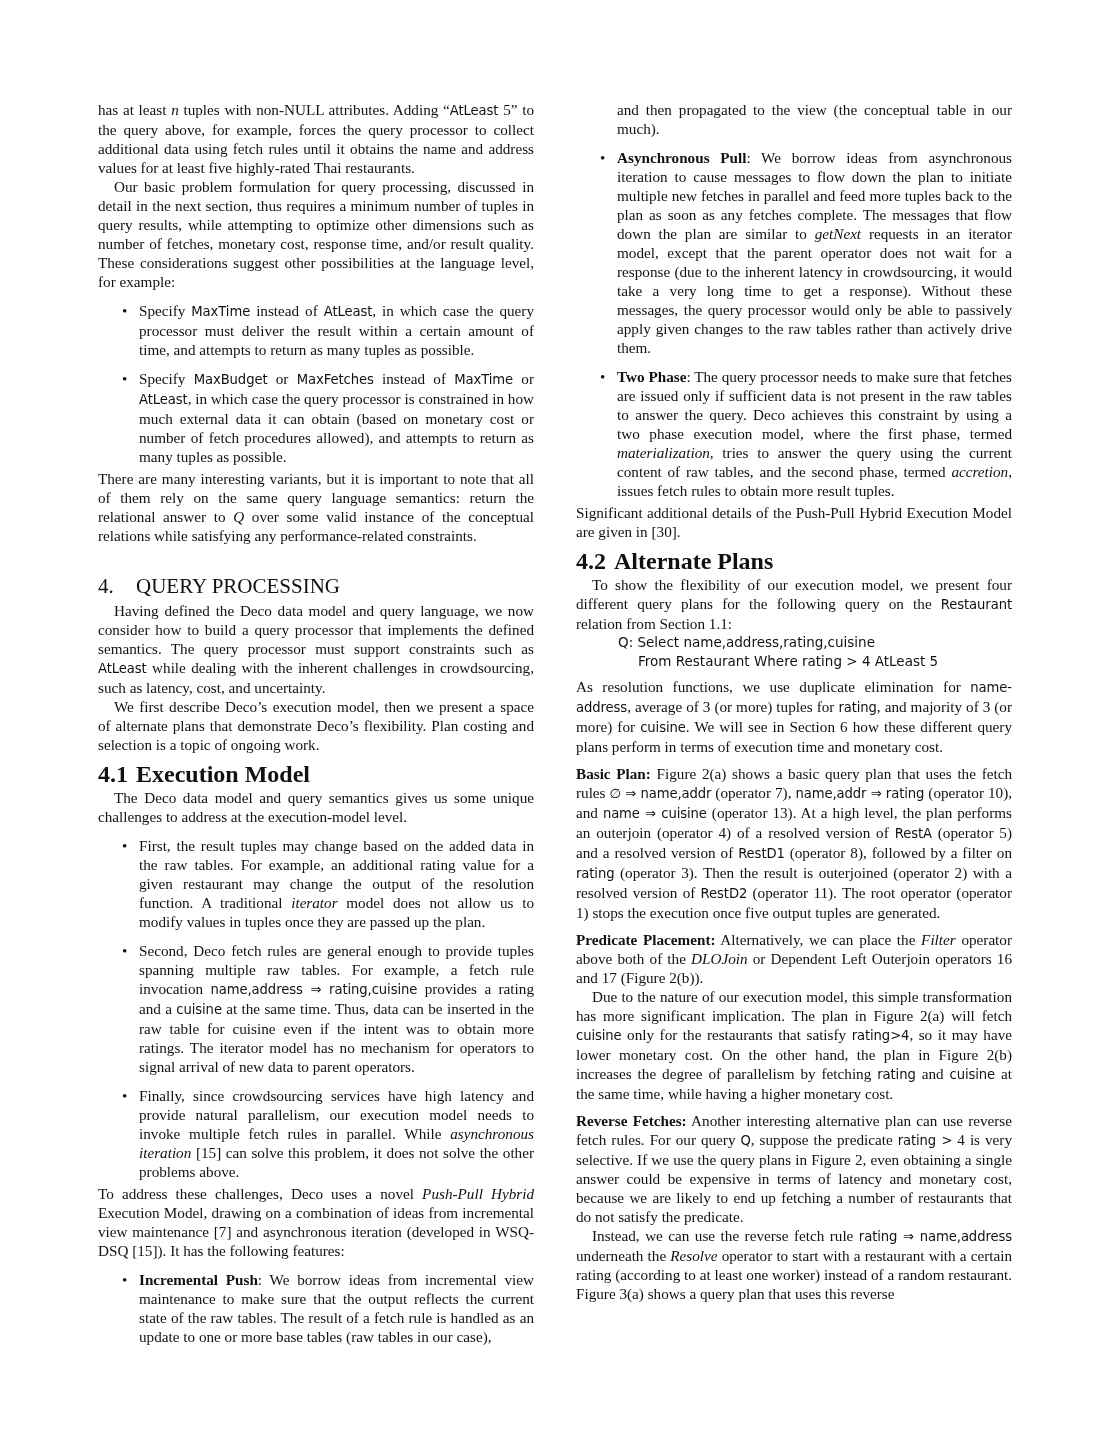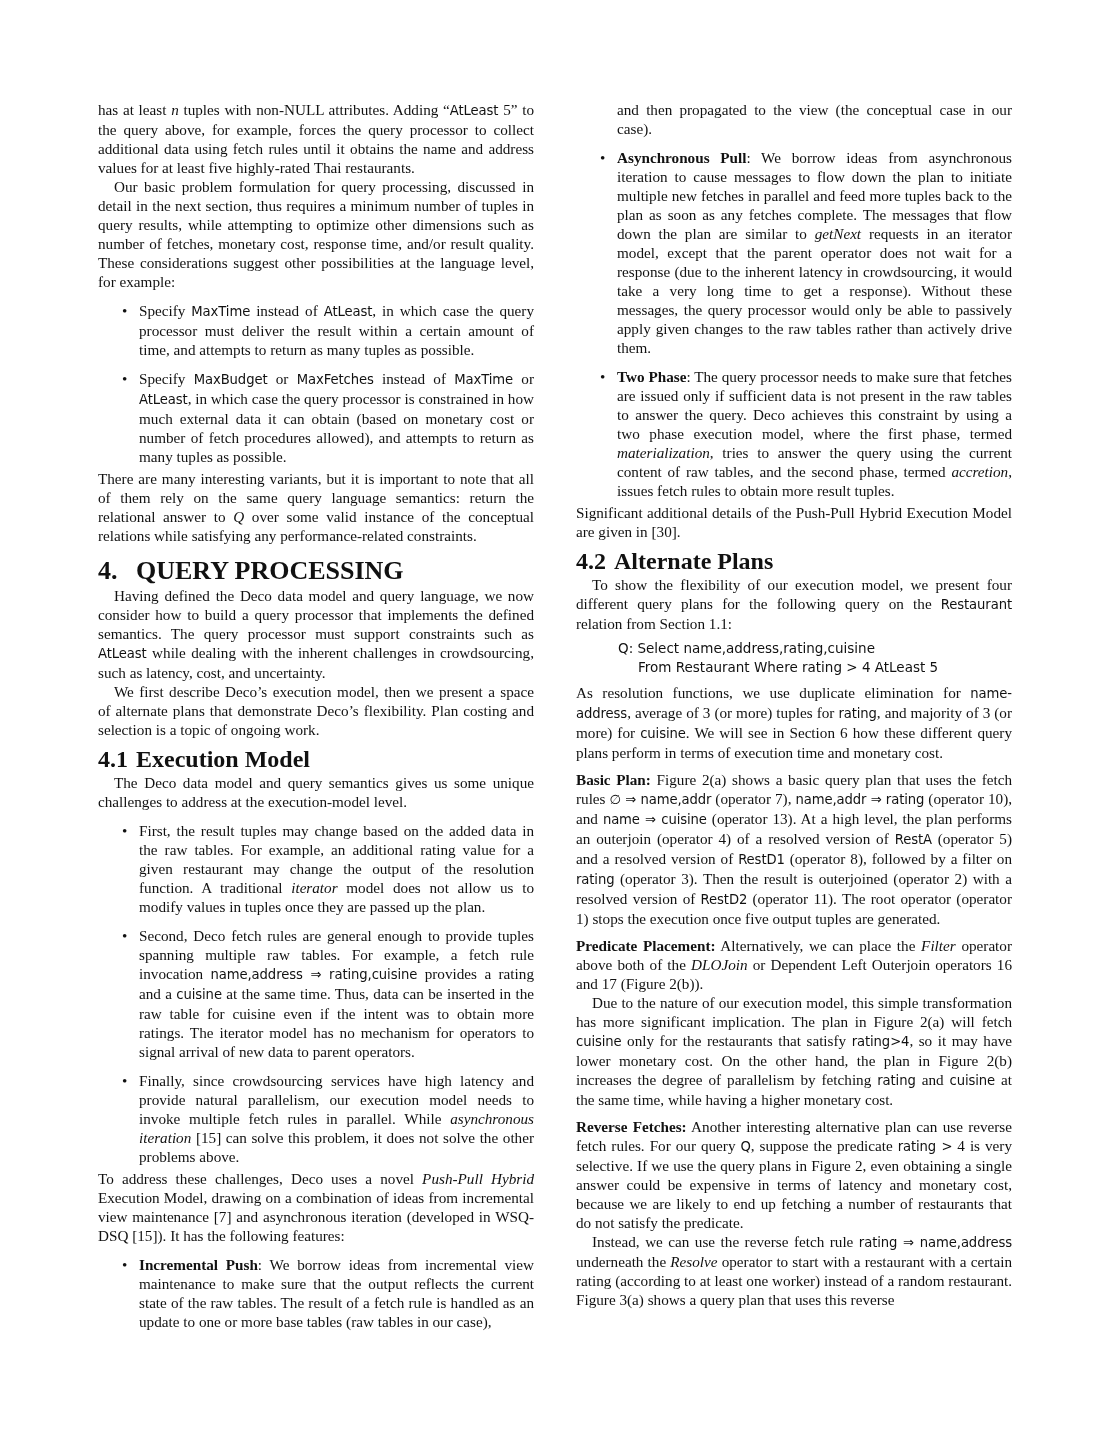--- a/index.html
+++ b/index.html
@@ -7,27 +7,27 @@
          font-family: "Liberation Serif", serif; color: #111; font-size: 15.2px; line-height: 19px; }
   .col { position: absolute; top: 100px; width: 436px; text-align: justify; hyphens: none; }
   .col-left { left: 98px; }
   .col-right { left: 576px; }
   p { margin: 0; }
   .indent { text-indent: 16px; }
   .sf { font-family: "DejaVu Sans", sans-serif; font-size: 13.2px; letter-spacing: -0.1px; }
   ul.bul { list-style: none; margin: 2px 0 3px 0; padding: 0 0 0 41px; }
   ul.bul li { position: relative; margin-bottom: 3px; margin-top: 10px; }
   ul.bul li::before { content: "\2022"; position: absolute; left: -17px; top: 0; }
-  h2.sec { font-size: 26px; font-weight: bold; margin: 13px 0 2px 0; line-height: 26px; }
+  h2.sec { font-size: 21px; font-weight: normal; margin: 28px 0 2px 0; line-height: 26px; }
   h2.sec .num { display: inline-block; width: 38px; }
   h3.sub { font-size: 24px; font-weight: bold; margin: 8px 0 2px 0; line-height: 24px; }
   h3.sub .num { display: inline-block; width: 38px; }
   .runin { font-weight: bold; }
   .para-gap { margin-top: 8px; }
-  .query { margin: 6px 0 6px 42px; font-family: "DejaVu Sans", sans-serif; font-size: 13.5px; line-height: 19px; }
+  .query { margin: 0 0 6px 42px; font-family: "DejaVu Sans", sans-serif; font-size: 13.5px; line-height: 19px; }
   .query .l2 { padding-left: 20px; }
   i { font-style: italic; }
 </style>
 </head>
 <body>
 
 <div class="col col-left">
   <p><span>has at least </span><i>n</i><span> tuples with non-NULL attributes. Adding “</span><span class="sf">AtLeast</span><span> 5” to the query above, for example, forces the query processor to collect additional data using fetch rules until it obtains the name and address values for at least five highly-rated Thai restaurants.</span></p>
   <p class="indent">Our basic problem formulation for query processing, discussed in detail in the next section, thus requires a minimum number of tuples in query results, while attempting to optimize other dimensions such as number of fetches, monetary cost, response time, and/or result quality. These considerations suggest other possibilities at the language level, for example:</p>
   <ul class="bul">
@@ -47,21 +47,21 @@
     <li><span>Second, Deco fetch rules are general enough to provide tuples spanning multiple raw tables. For example, a fetch rule invocation </span><span class="sf">name,address ⇒ rating,cuisine</span><span> provides a rating and a </span><span class="sf">cuisine</span><span> at the same time. Thus, data can be inserted in the raw table for cuisine even if the intent was to obtain more ratings. The iterator model has no mechanism for operators to signal arrival of new data to parent operators.</span></li>
     <li><span>Finally, since crowdsourcing services have high latency and provide natural parallelism, our execution model needs to invoke multiple fetch rules in parallel. While </span><i>asynchronous iteration</i><span> [15] can solve this problem, it does not solve the other problems above.</span></li>
   </ul>
   <p><span>To address these challenges, Deco uses a novel </span><i>Push-Pull Hybrid</i><span> Execution Model, drawing on a combination of ideas from incremental view maintenance [7] and asynchronous iteration (developed in WSQ-DSQ [15]). It has the following features:</span></p>
   <ul class="bul">
     <li><b>Incremental Push</b><span>: We borrow ideas from incremental view maintenance to make sure that the output reflects the current state of the raw tables. The result of a fetch rule is handled as an update to one or more base tables (raw tables in our case),</span></li>
   </ul>
 </div>
 
 <div class="col col-right">
-  <p style="padding-left:41px">and then propagated to the view (the conceptual case in our case).</p>
+  <p style="padding-left:41px">and then propagated to the view (the conceptual table in our much).</p>
   <ul class="bul">
     <li><b>Asynchronous Pull</b><span>: We borrow ideas from asynchronous iteration to cause messages to flow down the plan to initiate multiple new fetches in parallel and feed more tuples back to the plan as soon as any fetches complete. The messages that flow down the plan are similar to </span><i>getNext</i><span> requests in an iterator model, except that the parent operator does not wait for a response (due to the inherent latency in crowdsourcing, it would take a very long time to get a response). Without these messages, the query processor would only be able to passively apply given changes to the raw tables rather than actively drive them.</span></li>
     <li><b>Two Phase</b><span>: The query processor needs to make sure that fetches are issued only if sufficient data is not present in the raw tables to answer the query. Deco achieves this constraint by using a two phase execution model, where the first phase, termed </span><i>materialization</i><span>, tries to answer the query using the current content of raw tables, and the second phase, termed </span><i>accretion</i><span>, issues fetch rules to obtain more result tuples.</span></li>
   </ul>
   <p>Significant additional details of the Push-Pull Hybrid Execution Model are given in [30].</p>
 
   <h3 class="sub"><span class="num">4.2</span><span>Alternate Plans</span></h3>
   <p class="indent"><span>To show the flexibility of our execution model, we present four different query plans for the following query on the </span><span class="sf">Restaurant</span><span> relation from Section 1.1:</span></p>
   <div class="query">
     <div>Q: Select name,address,rating,cuisine</div>

